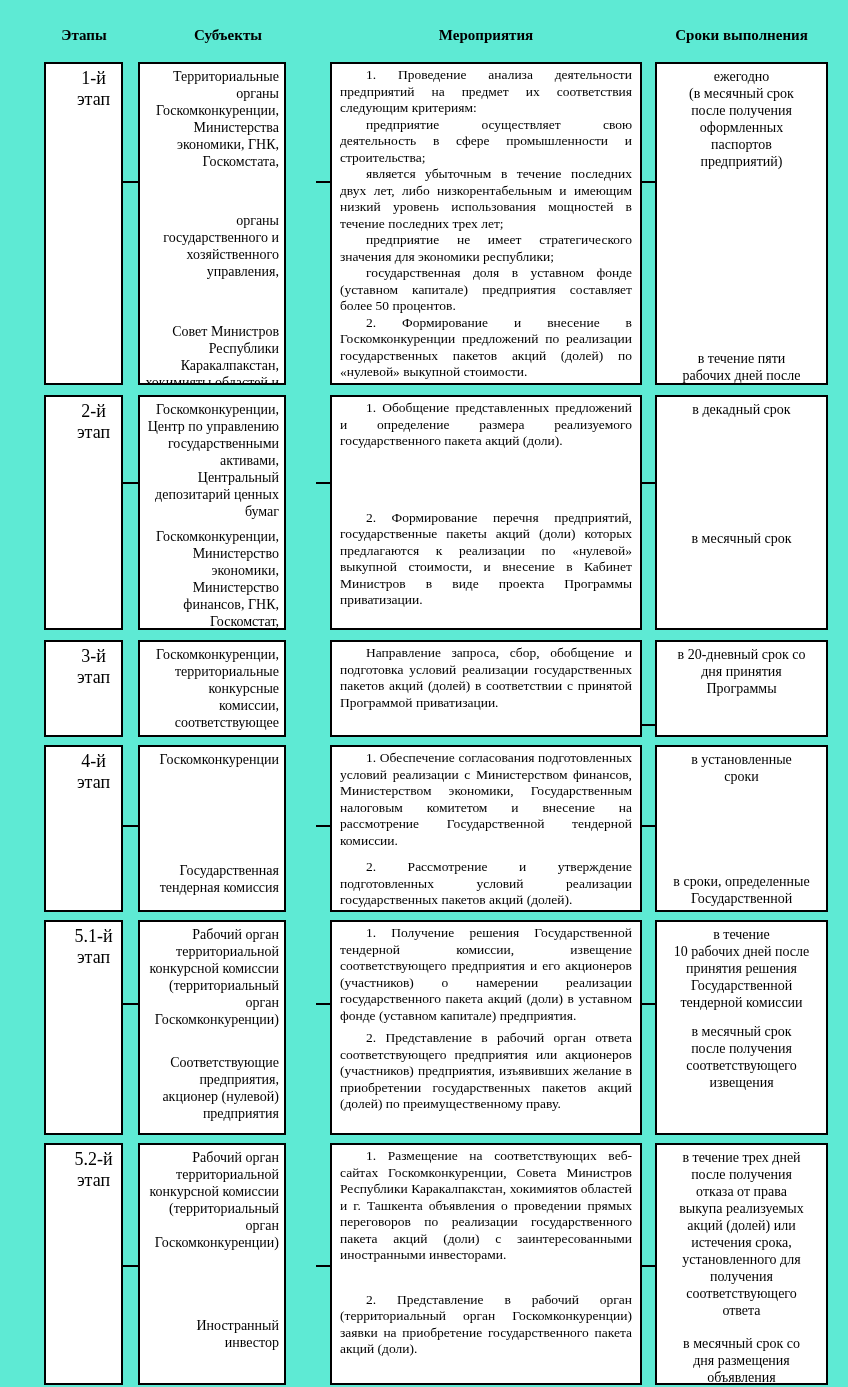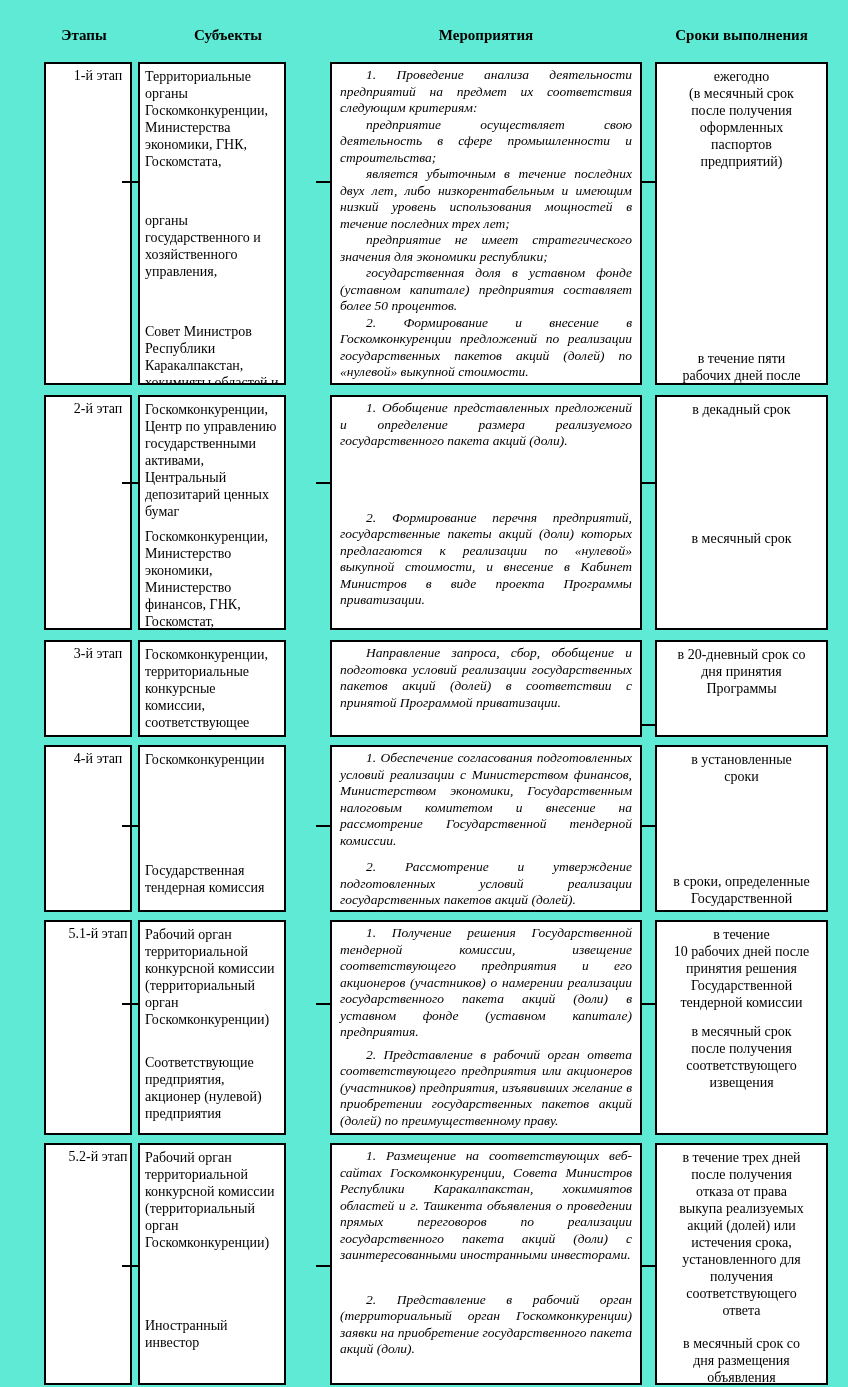--- a/index.html
+++ b/index.html
@@ -33,27 +33,27 @@
   .r5 { top: 1143px; height: 242px; --ct: 122px; }
 
   .box {
     position: absolute;
     top: 0; bottom: 0;
     border: 2px solid #000;
     box-sizing: border-box;
     background: #fff;
     overflow: hidden;
   }
-  .stage-box { left: 44px;  width: 88px;  text-align: center; font-size: 14px; padding-top: 4px; padding-left: 20px; }
-  .sub-box   { left: 138px; width: 148px; text-align: left; font-size: 14px; line-height: 17px; padding: 4px 5px; }
+  .stage-box { left: 44px;  width: 79px;  text-align: center; font-size: 18px; padding-top: 4px; padding-left: 20px; }
+  .sub-box   { left: 138px; width: 148px; text-align: right; font-size: 14px; line-height: 17px; padding: 4px 5px; }
   .act-box   { left: 330px; width: 312px; font-size: 13.5px;  line-height: 16.5px; padding: 3px 8px; }
   .dl-box    { left: 655px; width: 173px; text-align: center; font-size: 14px; line-height: 17px; padding: 4px 16px; }
 
   .si { margin: 0; }
-  .ap { margin: 0; text-align: justify; text-indent: 26px; font-style: italic; }
+  .ap { margin: 0; text-align: justify; text-indent: 26px; }
   .di { margin: 0; white-space: pre-line; }
 
   .conn {
     position: absolute;
     top: var(--ct);
     height: 0;
     border-top: 2px solid #000;
   }
   .cg1 { left: 122px; width: 18px; }
   .cg2 { left: 316px; width: 16px; }

